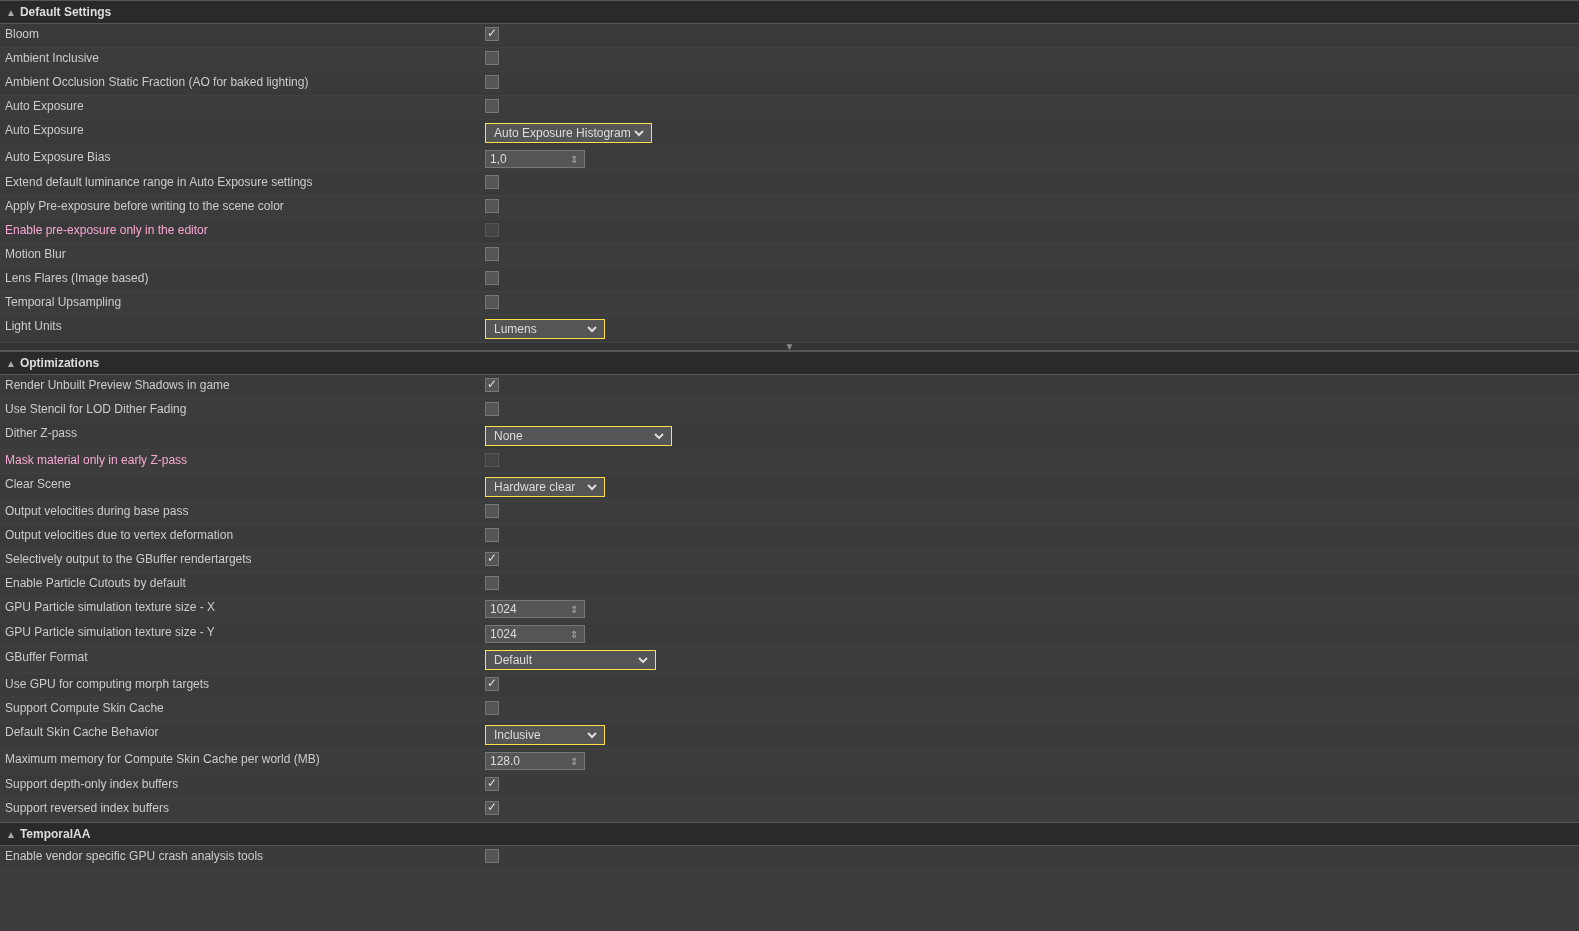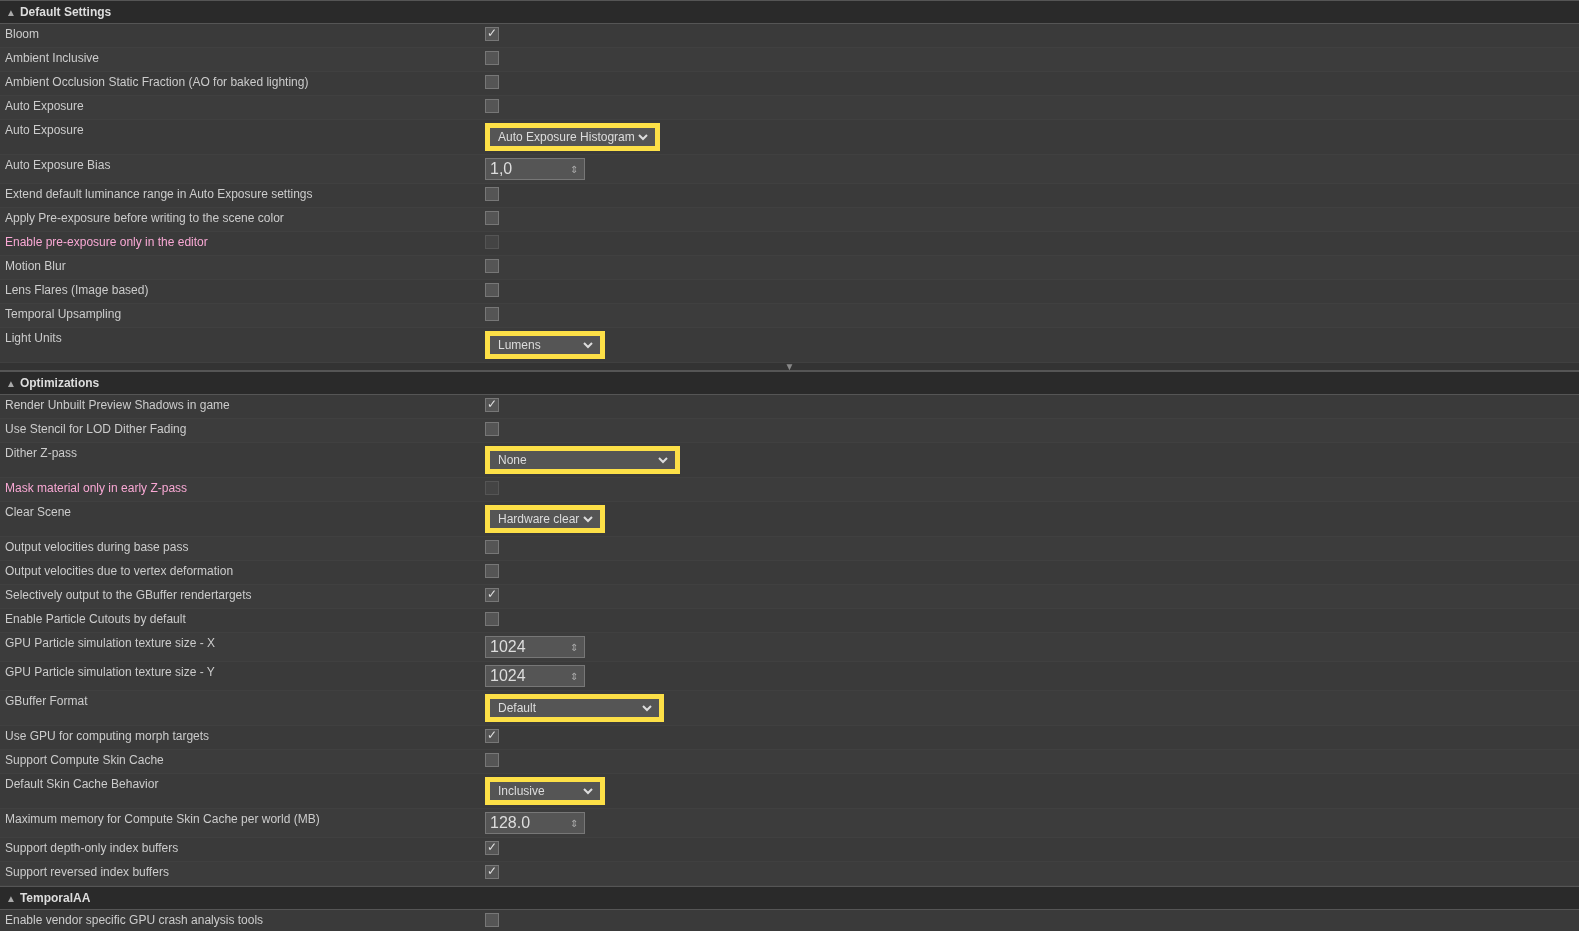--- a/index.html
+++ b/index.html
@@ -74,21 +74,21 @@
     }
     input[type="checkbox"]:disabled {
       background: #444;
       border-color: #555;
       cursor: default;
     }
     .dropdown-control {
       display: flex;
       align-items: center;
       background: #555;
-      border: 5px solid #fde047;
+      border: 1px solid #fde047;
       padding: 1px 4px;
       min-width: 120px;
       cursor: pointer;
       font-size: 12px;
       color: #ddd;
     }
     .dropdown-control select {
       background: transparent;
       border: none;
       color: #ddd;
@@ -108,21 +108,21 @@
       border: 1px solid #777;
       padding: 1px 4px;
       min-width: 100px;
       font-size: 12px;
       color: #ddd;
     }
     .number-control input[type="text"] {
       background: transparent;
       border: none;
       color: #ddd;
-      font-size: 16px;
+      font-size: 12px;
       width: 80px;
       outline: none;
     }
     .number-control .spin-icon {
       color: #aaa;
       font-size: 10px;
       cursor: pointer;
     }
     .divider-row {
       height: 8px;

